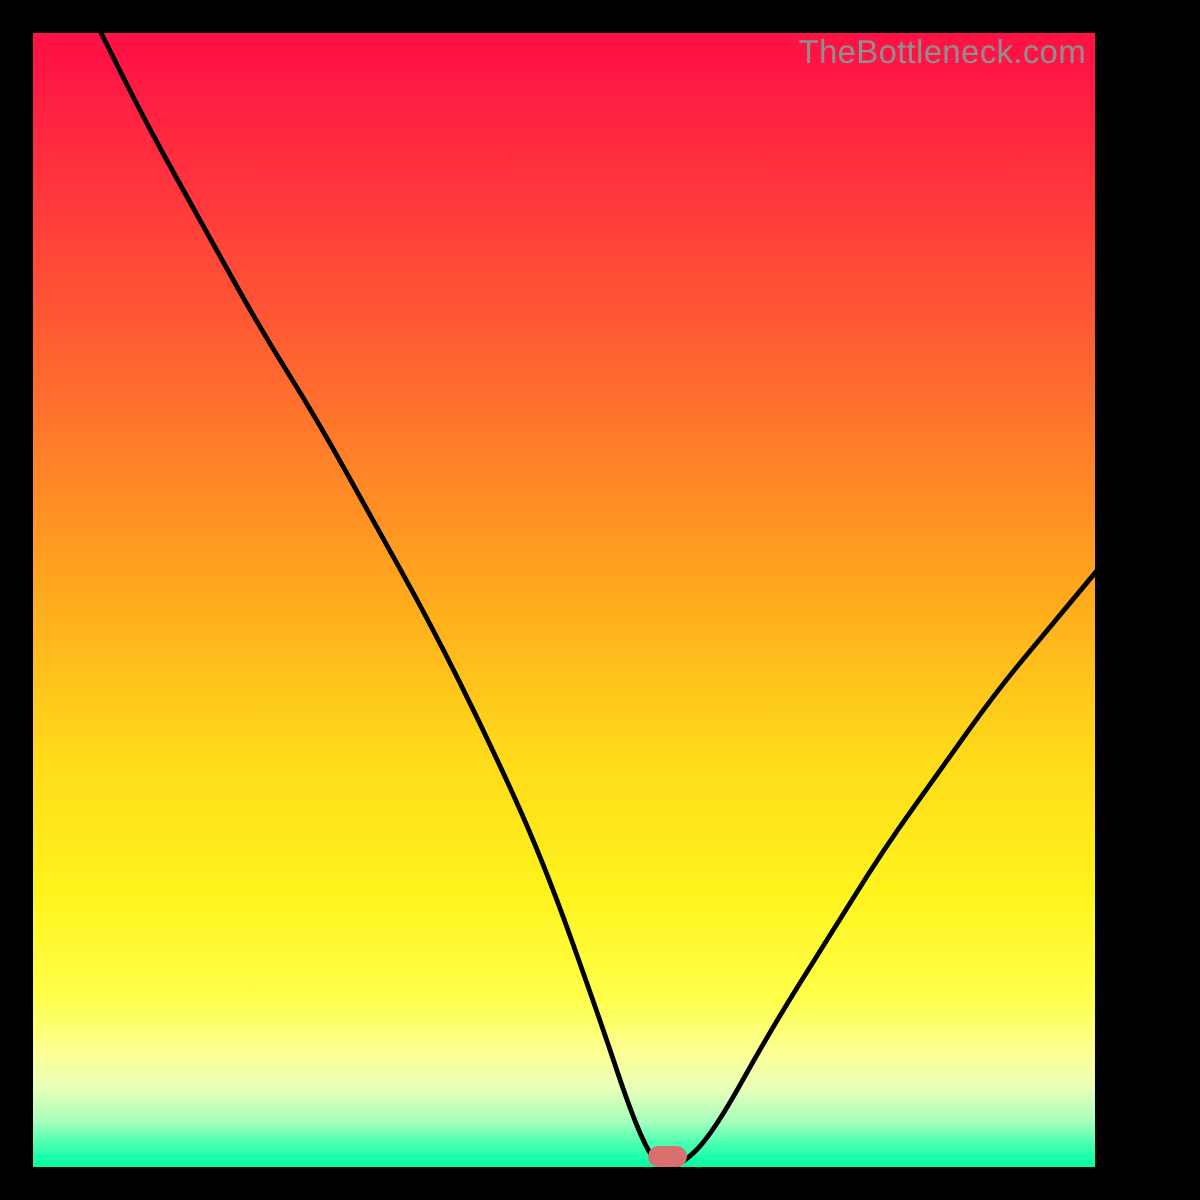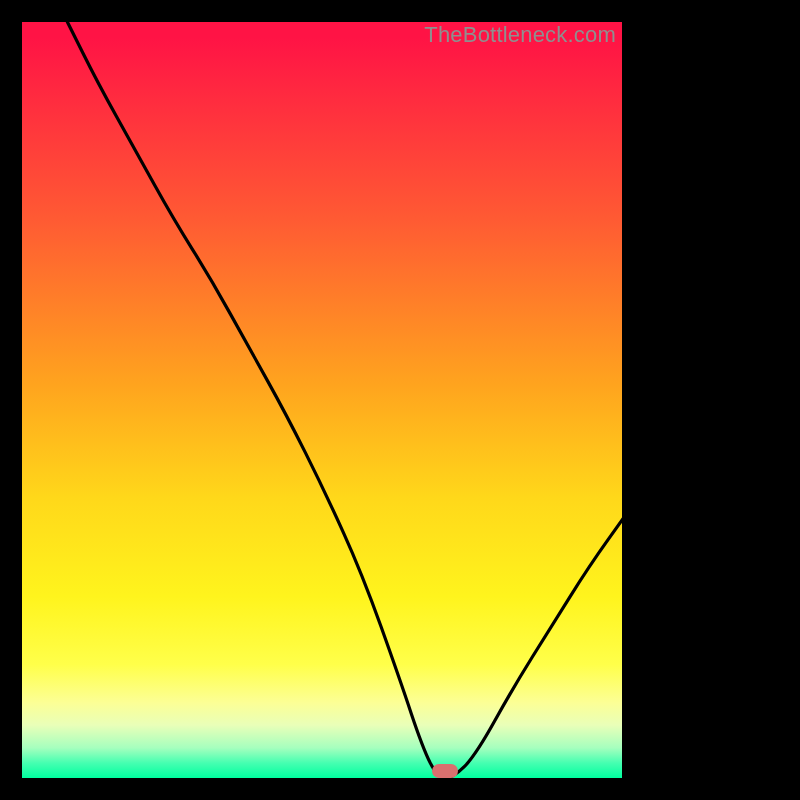--- a/index.html
+++ b/index.html
@@ -16,21 +16,21 @@
     left: 0;
     top: 0;
     width: 800px;
     height: 800px;
     background: #000;
   }
   .plot {
     position: absolute;
     left: 22px;
     top: 22px;
-    width: 600px;
+    width: 708px;
     height: 756px;
     
     background: linear-gradient(
       to bottom,
       #ff1345 0%,
       #ff1345 2%,
       #ff2840 9%,
       #ff5a33 26%,
       #ffa41e 48%,
       #ffd81a 63%,

